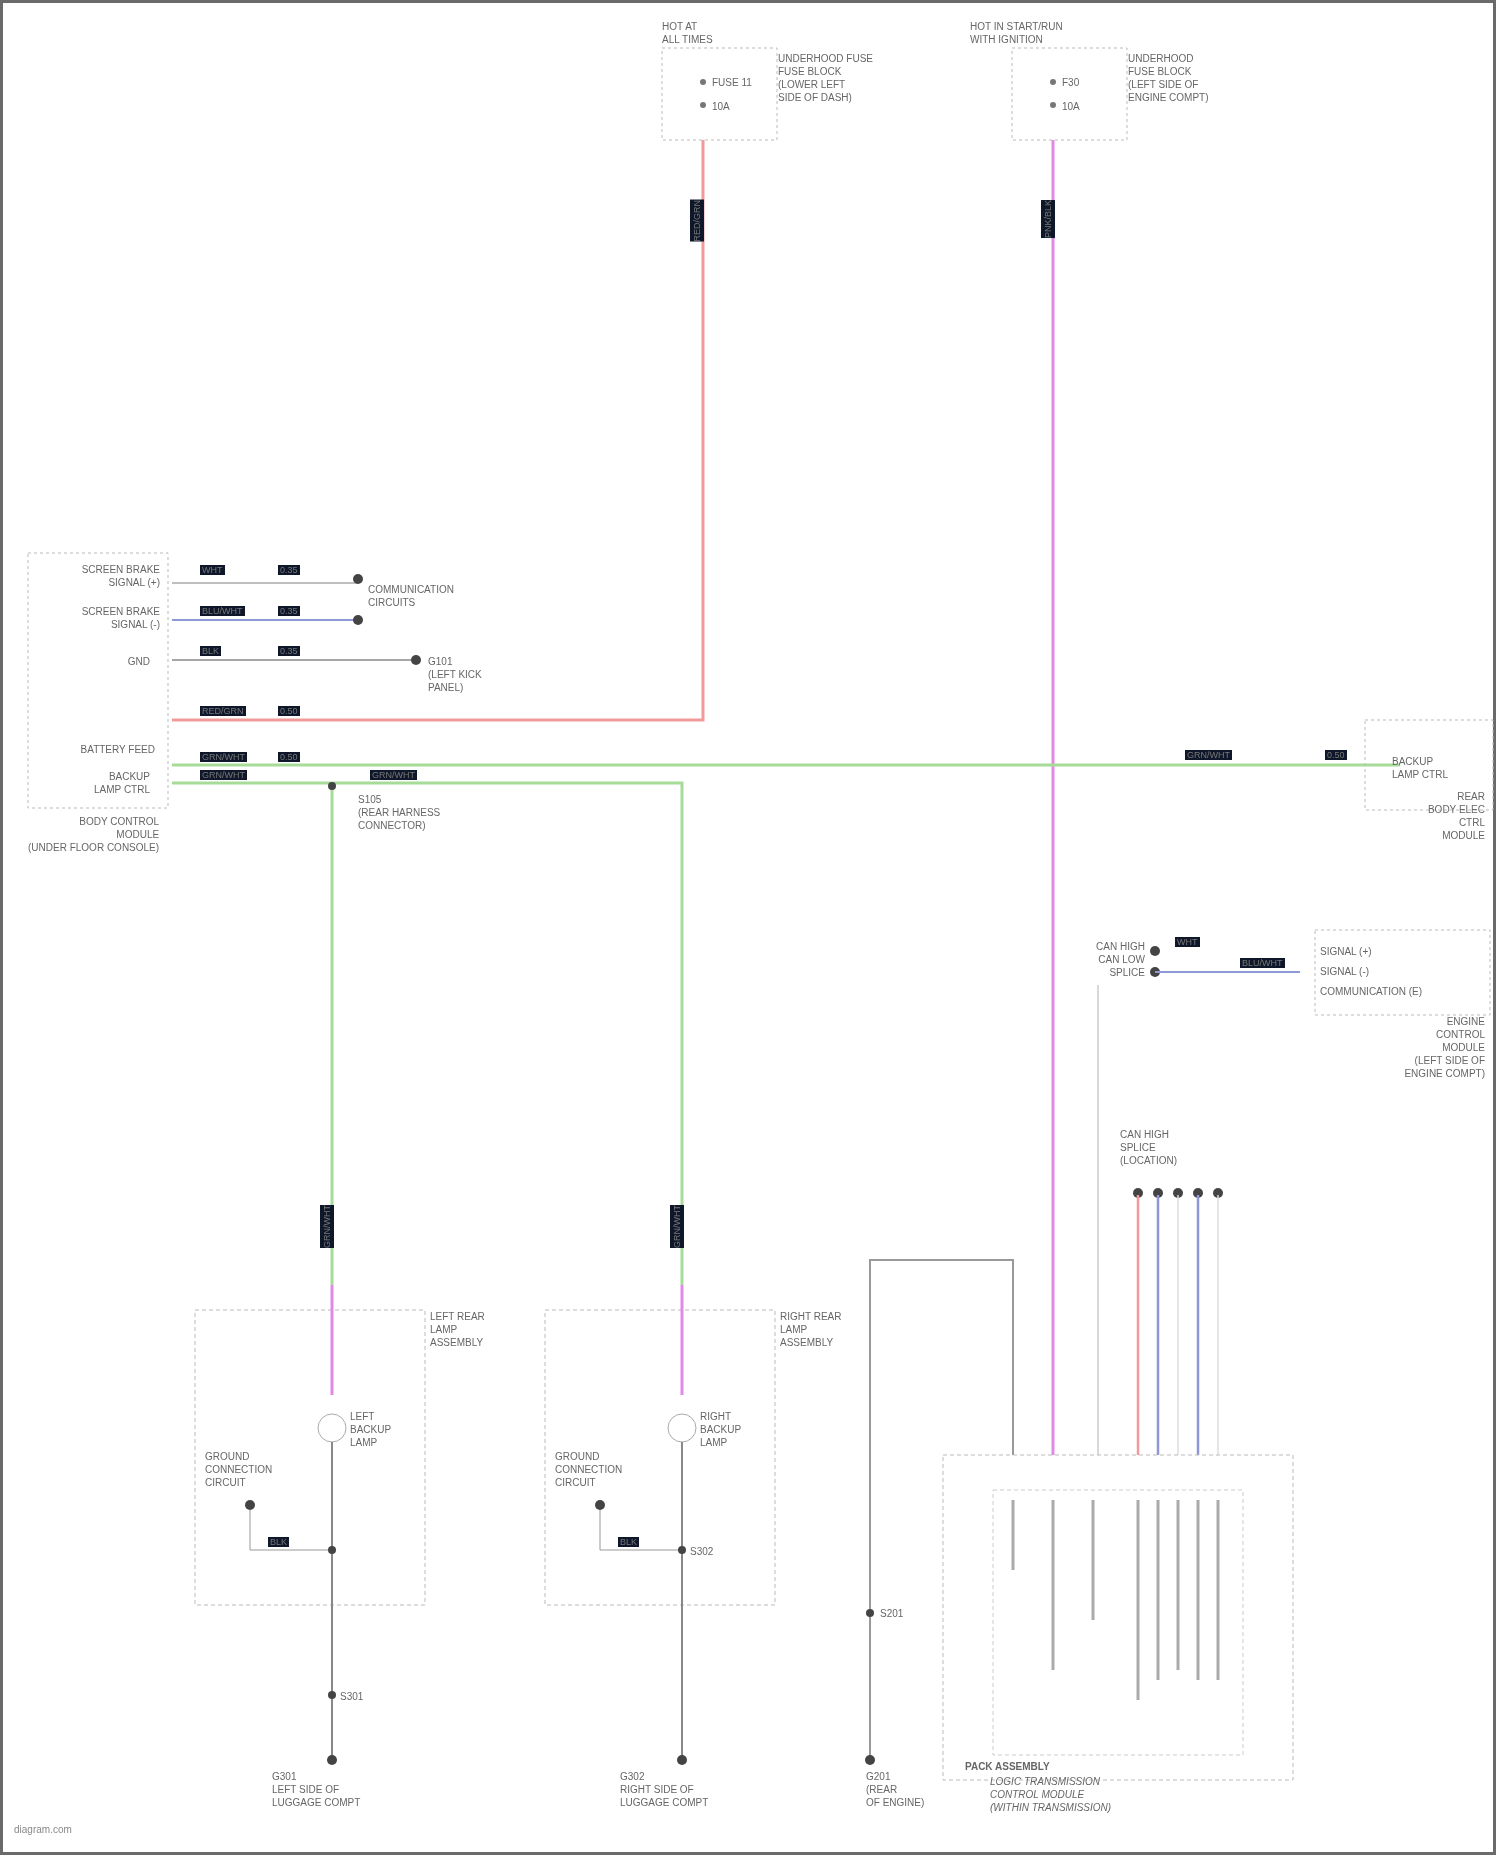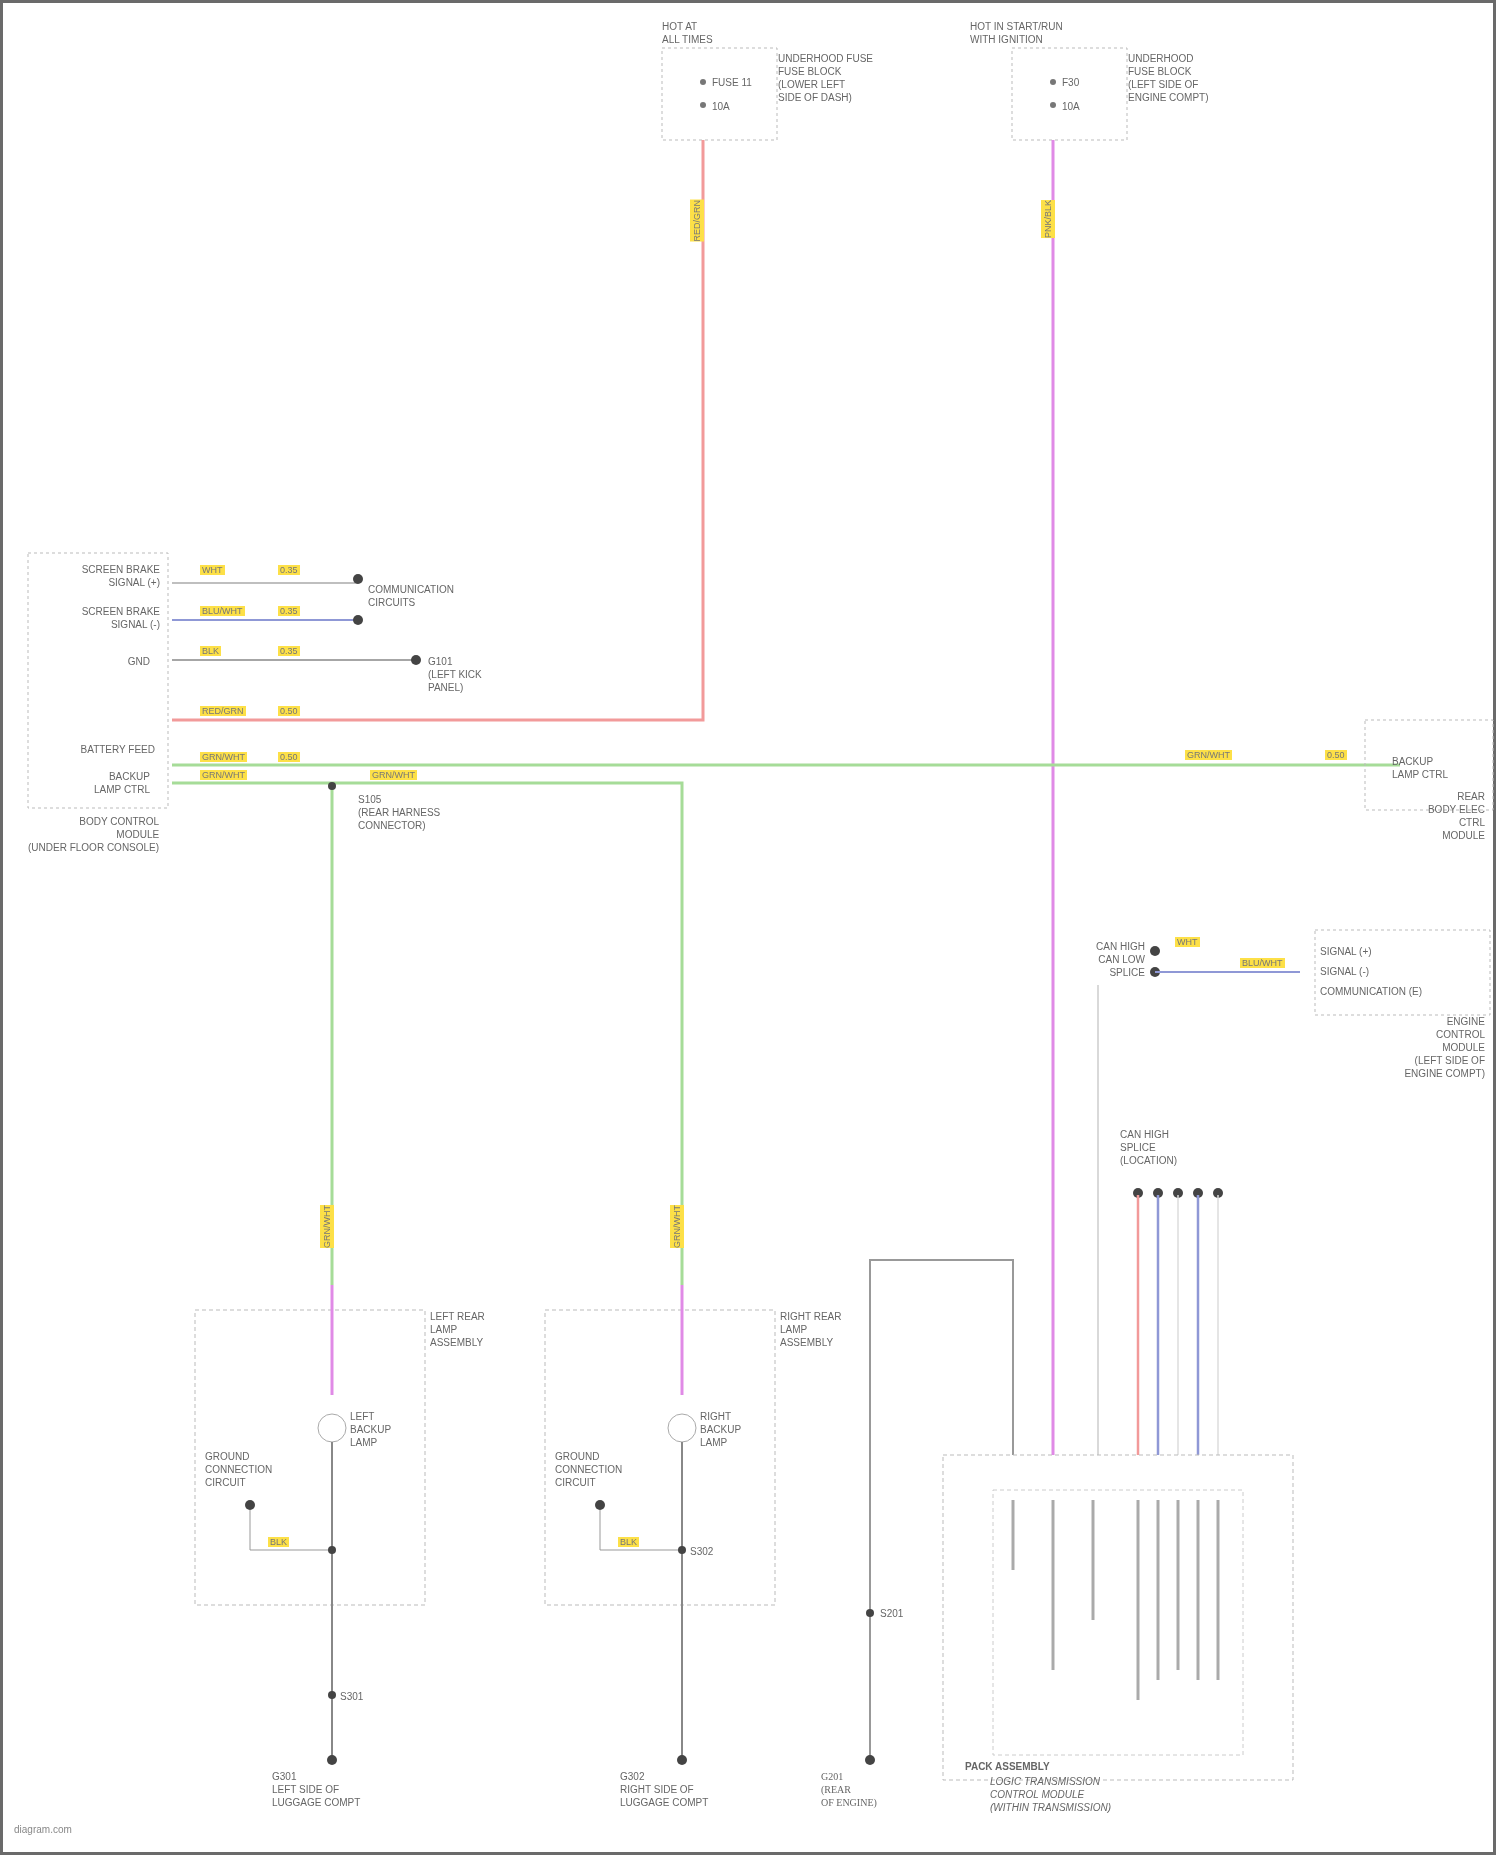--- a/index.html
+++ b/index.html
@@ -5,21 +5,21 @@
   html, body { margin: 0; padding: 0; background: #fff; }
   body { width: 1500px; height: 1861px; position: relative; overflow: hidden;
          font-family: "Liberation Sans", sans-serif; color: #555; }
   .frame { position: absolute; left: 0; top: 0; width: 1496px; height: 1855px;
            border: 3px solid #6a6a6a; box-sizing: border-box; }
   svg { position: absolute; left: 0; top: 0; }
   .lbl { position: absolute; font-size: 10px; line-height: 13px; color: #666;
          white-space: pre-line; filter: blur(0.6px); }
   .lbl.r { text-align: right; }
   .lbl.c { text-align: left; }
-  .wl { position: absolute; font-size: 9px; color: #777; background: #fde047;
+  .wl { position: absolute; font-size: 9px; color: #777; background: #0f172a;
         padding: 0 2px; filter: blur(0.6px); }
   .wl.v { writing-mode: vertical-rl; transform: rotate(180deg); }
   .foot { position: absolute; left: 14px; bottom: 26px; font-size: 10px; color: #888; filter: blur(0.6px); }
 </style>
 </head>
 <body>
 
 <div class="frame"></div>
 
 <svg width="1500" height="1861">
@@ -186,21 +186,21 @@
 ENGINE COMPT)</div>
 
 <div class="lbl c" style="left:1120px;top:1128px;width:120px;">CAN HIGH
 SPLICE
 (LOCATION)</div>
 <div class="lbl c" style="left:965px;top:1760px;width:240px;font-weight:bold;">PACK ASSEMBLY</div>
 <div class="lbl c" style="left:990px;top:1775px;width:260px;font-style:italic;">LOGIC TRANSMISSION
 CONTROL MODULE
 (WITHIN TRANSMISSION)</div>
 <div class="lbl" style="left:880px;top:1607px;">S201</div>
-<div class="lbl c" style="left:821px;top:1770px;width:80px;font-family:Liberation Serif, serif;">G201
+<div class="lbl c" style="left:866px;top:1770px;width:80px;">G201
 (REAR
 OF ENGINE)</div>
 
 <div class="lbl" style="left:430px;top:1310px;">LEFT REAR
 LAMP
 ASSEMBLY</div>
 <div class="lbl" style="left:350px;top:1410px;">LEFT
 BACKUP
 LAMP</div>
 <div class="lbl c" style="left:205px;top:1450px;width:100px;">GROUND

